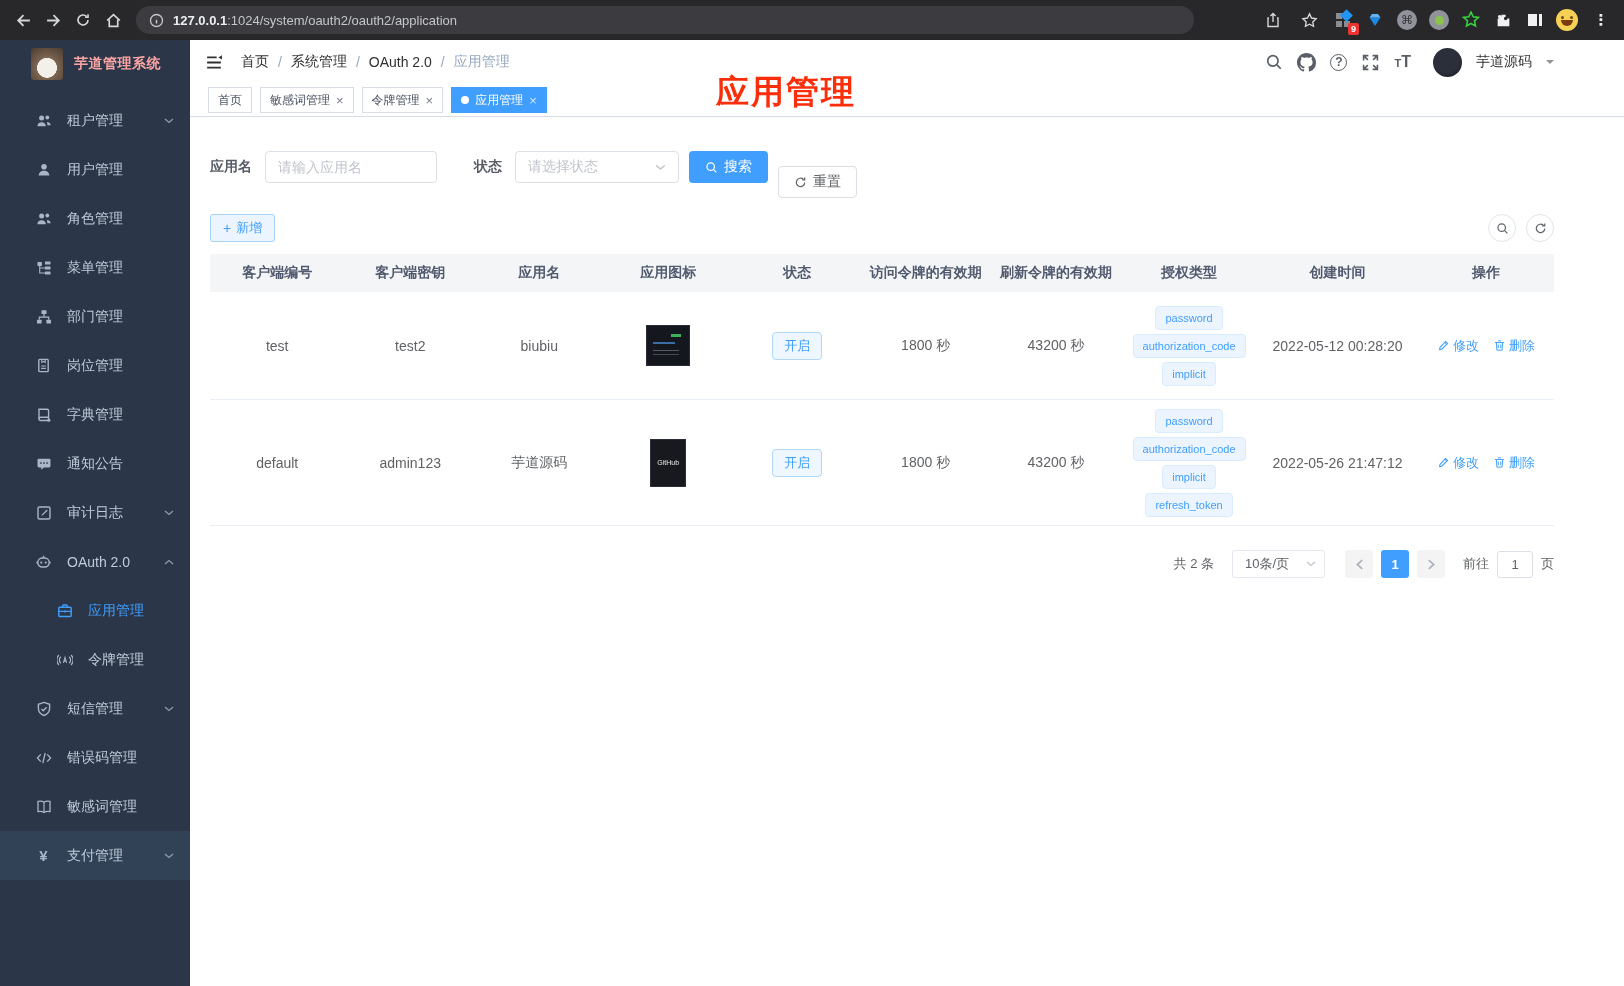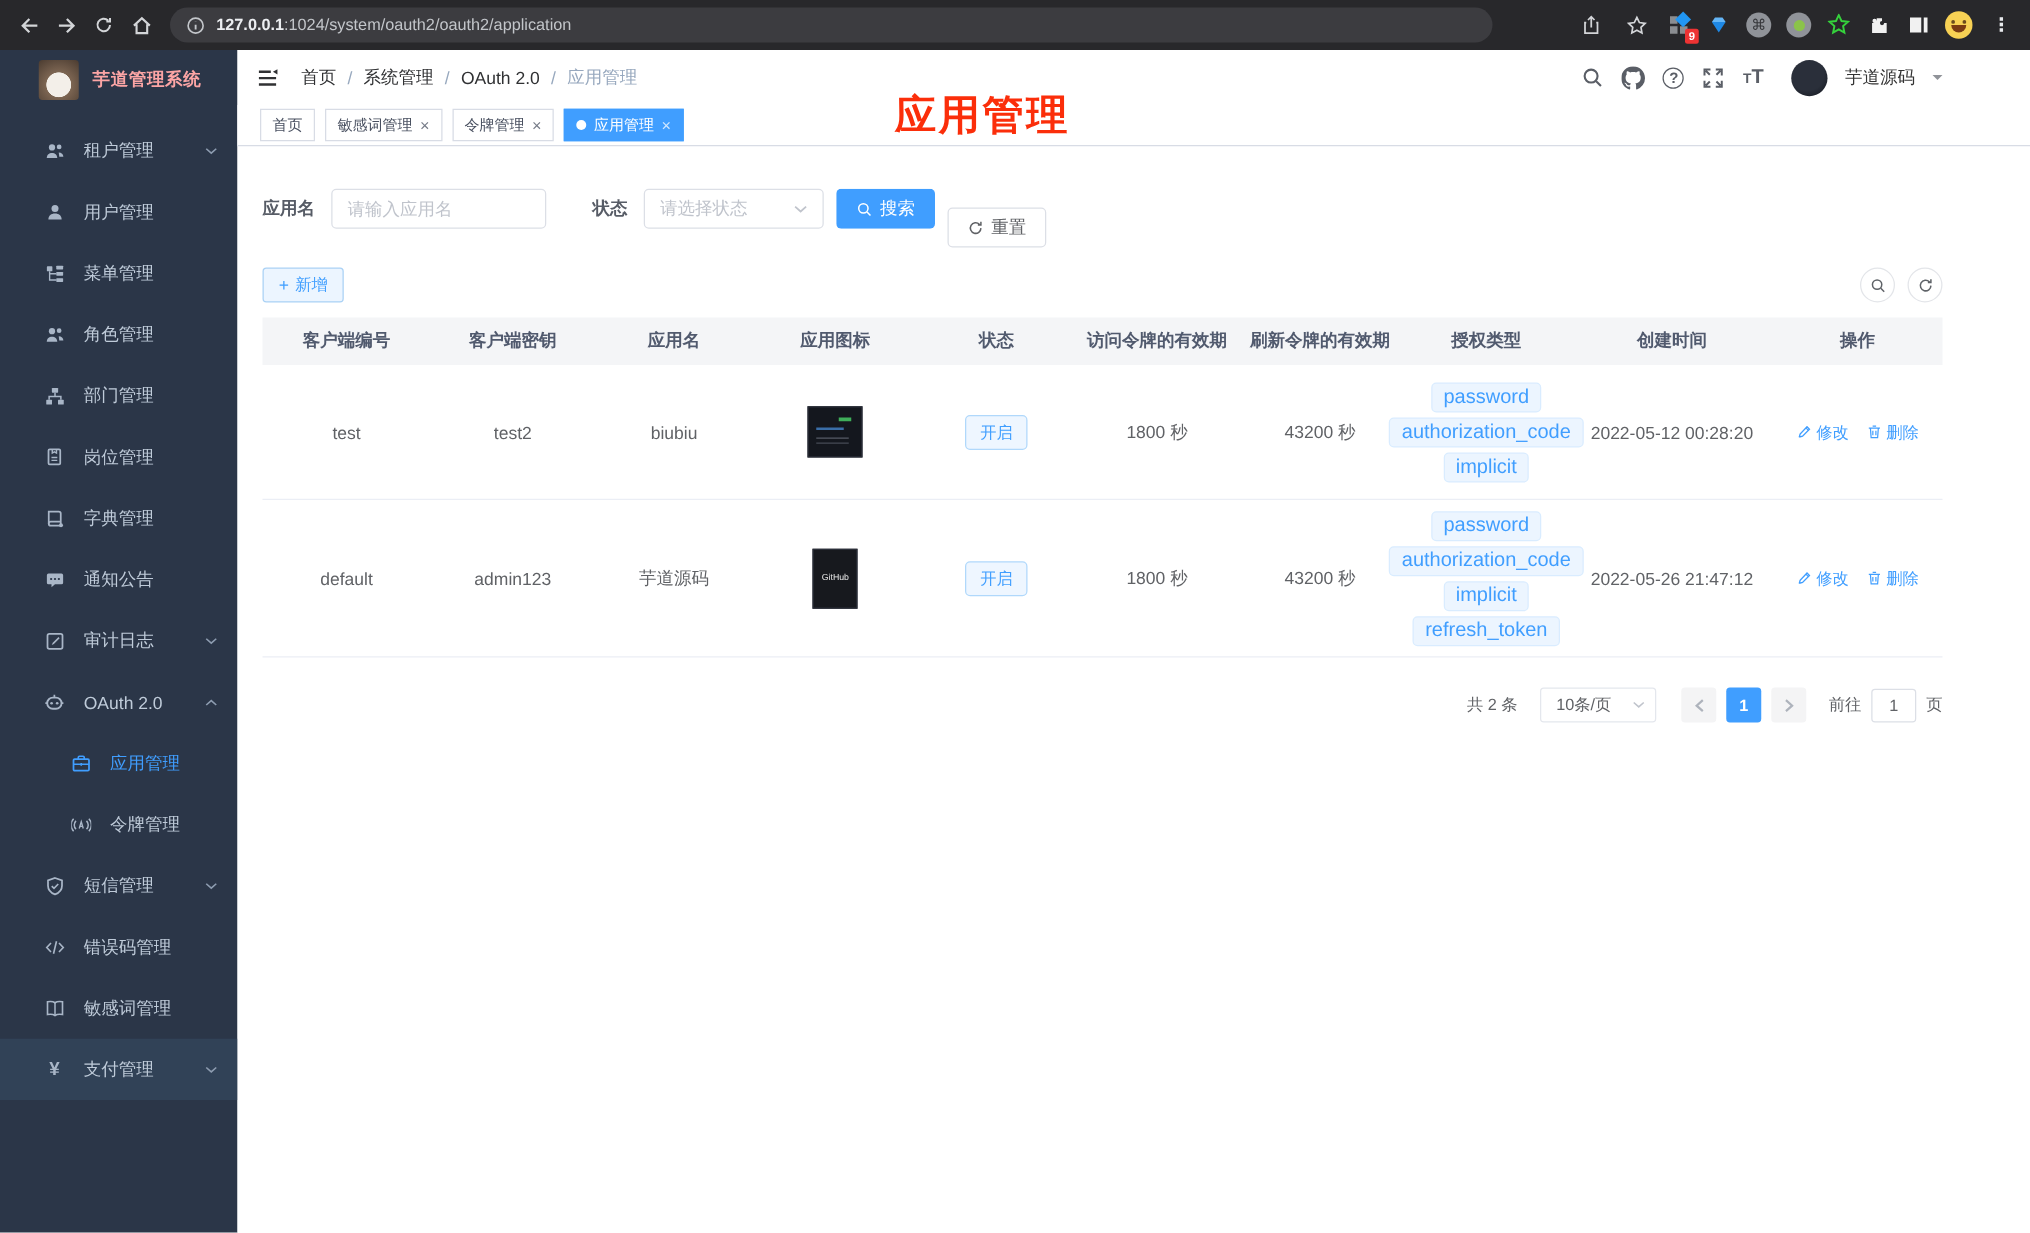--- a/index.html
+++ b/index.html
@@ -81,21 +81,21 @@
   .annotation { position:absolute; left:526px; top:30px; font-size:33px; font-weight:600;
     color:#fb2e0a; letter-spacing:2px; z-index:20; }
 
   .content { padding:19px 70px 0 20px; }
 
   .filter-row { display:flex; align-items:center; margin-bottom:16px; }
   .f-label { font-size:14px; font-weight:600; color:#575c66; margin-right:13px; }
   .f-input { width:172px; height:32px; border:1px solid #dcdfe6; border-radius:4px; padding:0 12px;
     font-size:14px; color:#606266; outline:none; font-family:inherit; }
   .f-input::placeholder { color:#c0c4cc; }
-  .f-select { width:144px; height:32px; border:1px solid #dcdfe6; border-radius:4px; padding:0 12px;
+  .f-select { width:164px; height:32px; border:1px solid #dcdfe6; border-radius:4px; padding:0 12px;
     font-size:14px; color:#c0c4cc; display:flex; align-items:center; justify-content:space-between; }
   .f-select .chev { color:#c0c4cc; display:flex; }
   .sp36 { width:37px; } .sp10 { width:10px; }
   .btn { height:32px; border-radius:4px; display:inline-flex; align-items:center; gap:6px;
     font-size:14px; padding:0 15px; cursor:pointer; border:1px solid transparent; }
   .btn-primary { background:#409eff; color:#fff; }
   .btn-plain { background:#fff; color:#606266; border-color:#dcdfe6;margin-top:30px; }
 
   .toolbar-row { display:flex; align-items:center; justify-content:space-between; margin-bottom:12px; }
   .btn-add { height:28px; padding:0 12px; font-size:13px; background:#ecf5ff; color:#409eff;
@@ -118,21 +118,21 @@
   .app-thumb-1 .b { left:6px; top:16px; width:22px; height:2px; background:#3a6ea8; }
   .app-thumb-1 .w { left:6px; top:24px; width:26px; height:1px; background:#555b66; box-shadow:0 4px 0 #454b55; }
   .app-thumb-2 { width:36px; height:48px; background:#17191e; border:1px solid #2a2e38;
     display:flex; align-items:center; justify-content:center; color:#e8e8e8; font-size:7px; }
 
   .status-tag { height:28px; padding:0 11px; display:inline-flex; align-items:center;
     background:#eef6ff; border:1px solid #b0d8fb; color:#409eff; border-radius:4px; font-size:13px; cursor:pointer; }
 
   .grants { display:flex; flex-direction:column; align-items:center; gap:4px; }
   .grant-tag { height:24px; line-height:22px; padding:0 9px; background:#ecf5ff; border:1px solid #d9ecff;
-    color:#409eff; border-radius:4px; font-size:16px; white-space:nowrap; }
+    color:#409eff; border-radius:4px; font-size:11px; white-space:nowrap; }
 
   .ops { display:flex; gap:14px; }
   .op-link { color:#409eff; font-size:13px; display:inline-flex; align-items:center; gap:3px; cursor:pointer; }
 
   .pager { display:flex; align-items:center; justify-content:flex-end; margin-top:24px; font-size:13px; color:#606266; }
   .pg-total { margin-right:18px; }
   .pg-size { width:93px; height:28px; border:1px solid #e4e7ed; border-radius:3px; padding:0 8px 0 12px;
     display:flex; align-items:center; justify-content:space-between; color:#606266; margin-right:20px; }
   .pg-btn { width:28px; height:28px; background:#f4f4f5; border-radius:3px; display:flex; align-items:center;
     justify-content:center; color:#aeb3bc; cursor:pointer; }
@@ -381,32 +381,32 @@
       <span class="mi-icon">
           <svg class="ic" width="16" height="16">
             <use href="#i-user"></use>
           </svg>
         </span>
       <span>用户管理</span>
     </div>
     <div class="menu-item">
       <span class="mi-icon">
           <svg class="ic" width="16" height="16">
+            <use href="#i-users"></use>
+          </svg>
+        </span>
+      <span>角色管理</span>
+    </div>
+    <div class="menu-item">
+      <span class="mi-icon">
+          <svg class="ic" width="16" height="16">
             <use href="#i-menu"></use>
           </svg>
         </span>
       <span>菜单管理</span>
-    </div>
-    <div class="menu-item">
-      <span class="mi-icon">
-          <svg class="ic" width="16" height="16">
-            <use href="#i-users"></use>
-          </svg>
-        </span>
-      <span>角色管理</span>
     </div>
     <div class="menu-item">
       <span class="mi-icon">
           <svg class="ic" width="16" height="16">
             <use href="#i-dept"></use>
           </svg>
         </span>
       <span>部门管理</span>
     </div>
     <div class="menu-item">

